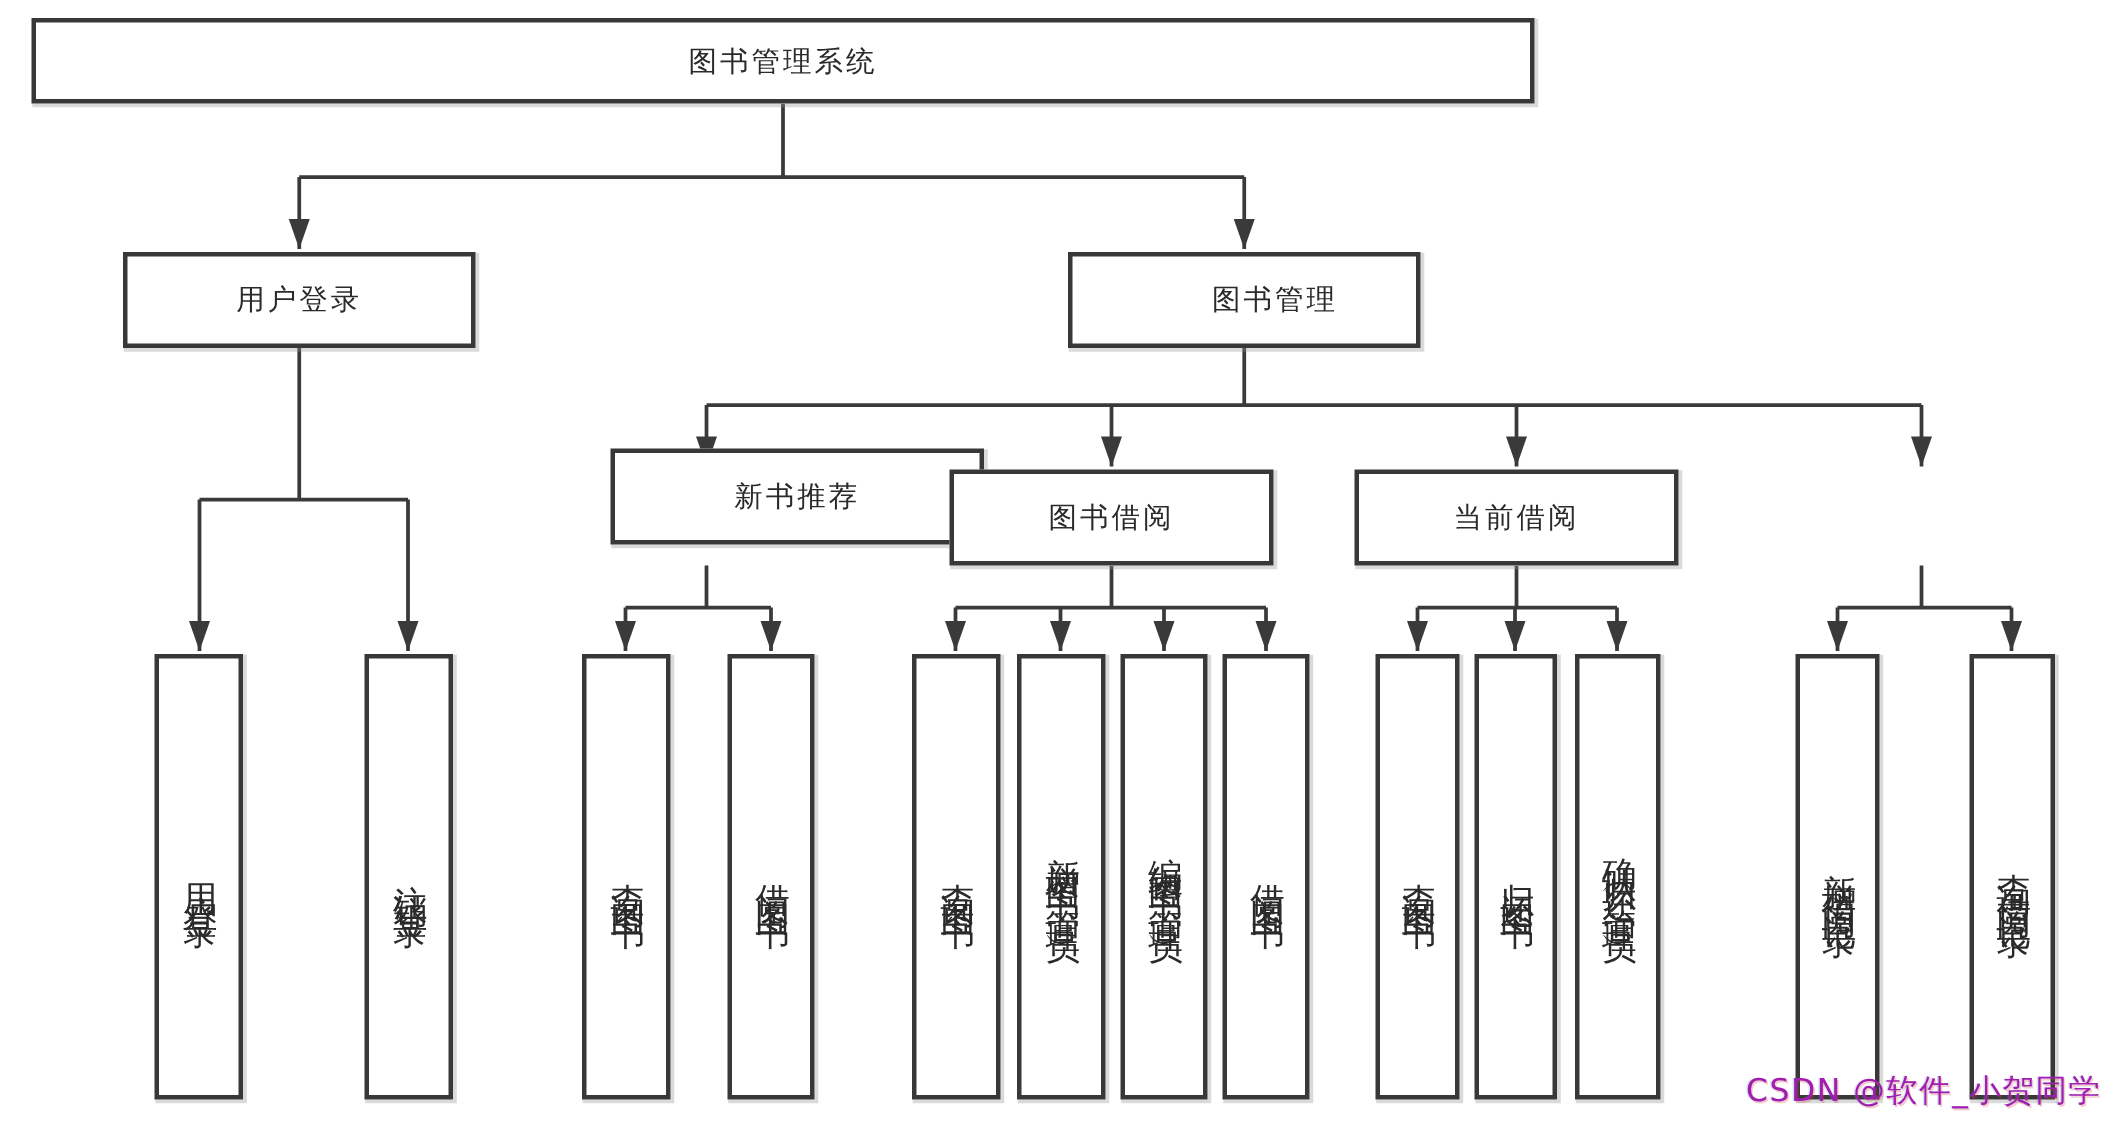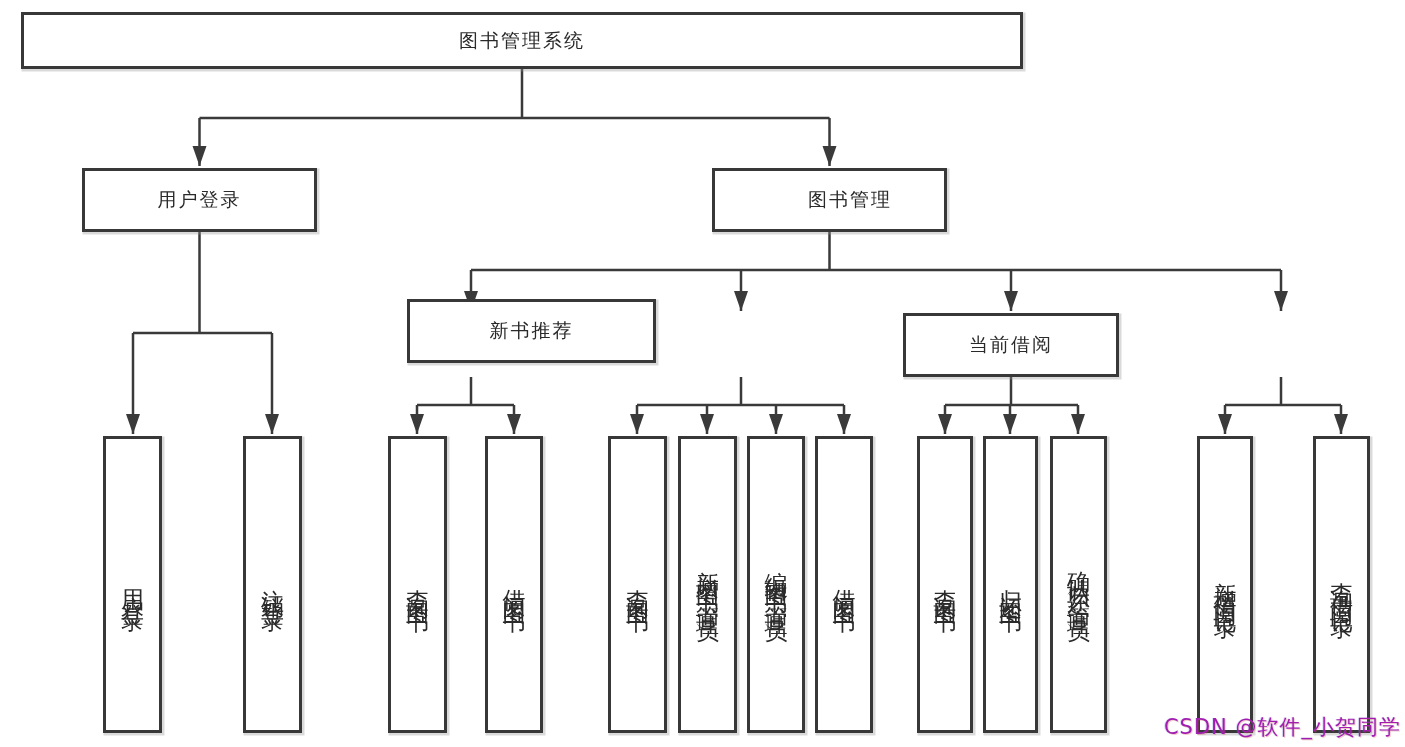--- a/index.html
+++ b/index.html
@@ -101,20 +101,23 @@
   <div class="node" id="l2-0">
     <span class="h">用户登录</span>
   </div>
   <div class="node" id="l2-1">
     <span class="h">图书管理</span>
   </div>
 
   <div class="node" id="l3-0">
     <span class="h">新书推荐</span>
   </div>
+  <div class="node" id="l3-1">
+    <span class="h">图书借阅</span>
+  </div>
   <div class="node" id="l3-2">
     <span class="h">当前借阅</span>
   </div>
 
   <div class="node leaf" id="lf-0">
     <span class="v">用户登录</span>
   </div>
   <div class="node leaf" id="lf-1">
     <span class="v">注销登录</span>
   </div>

